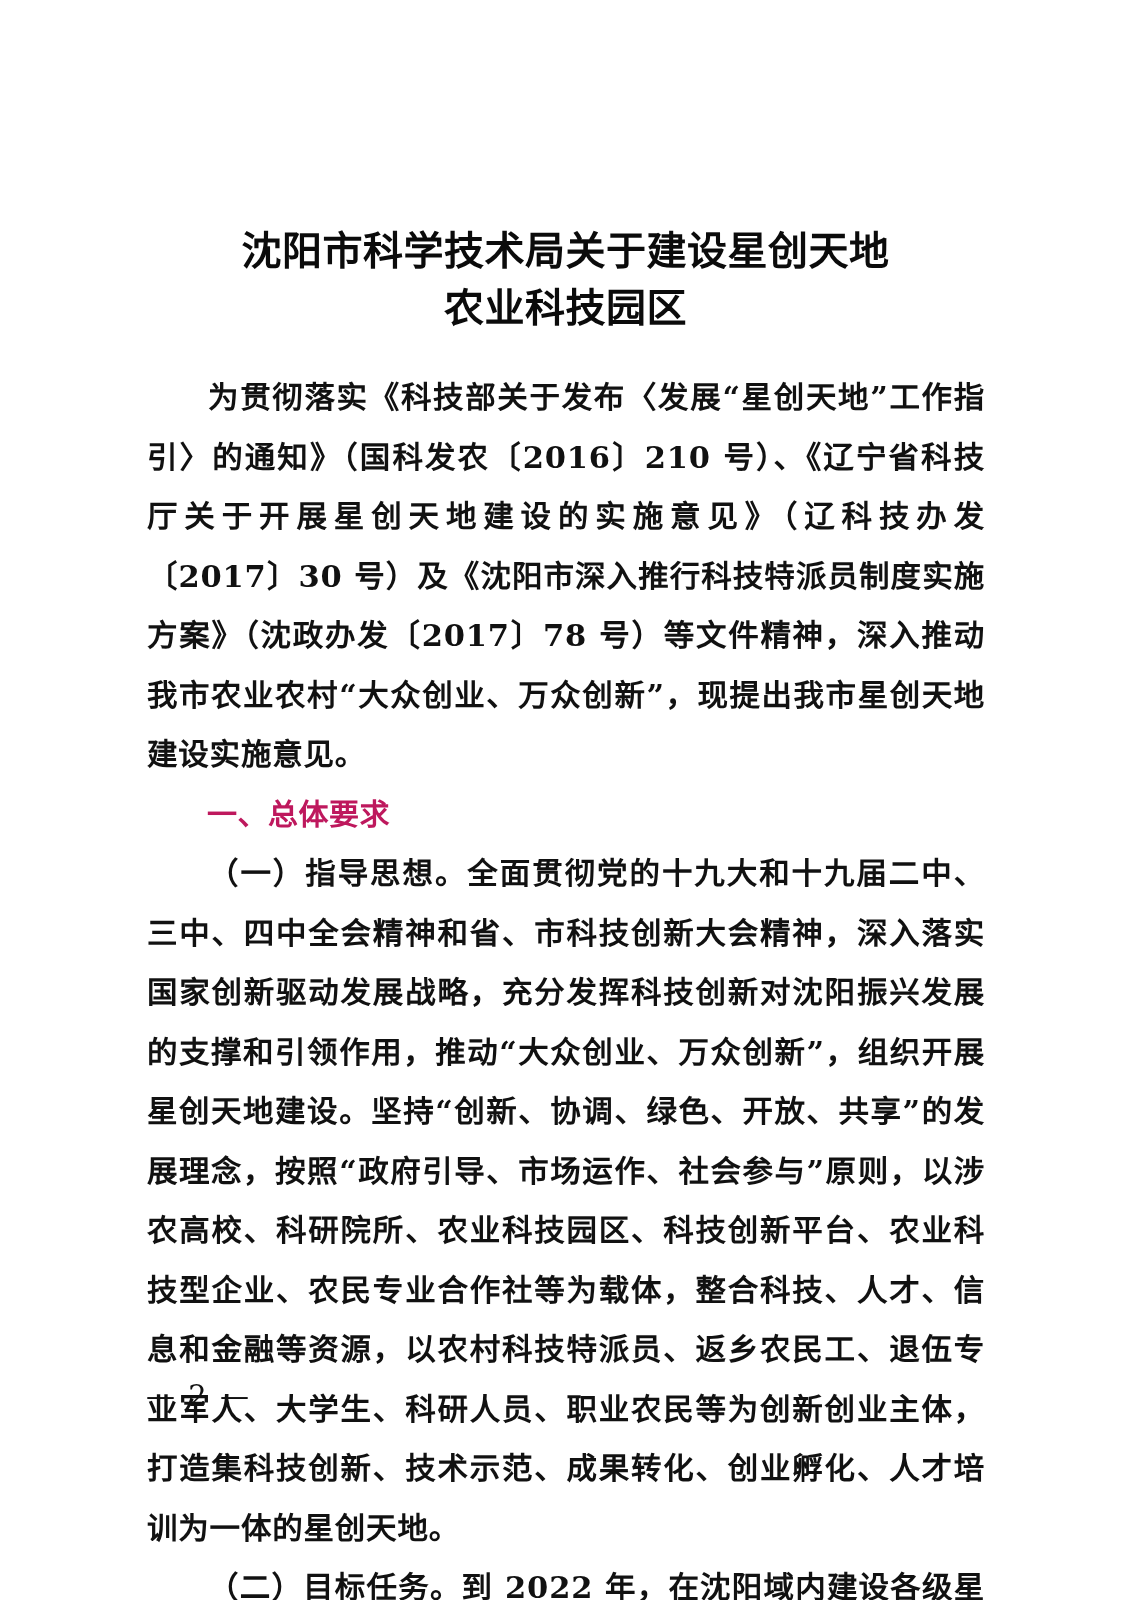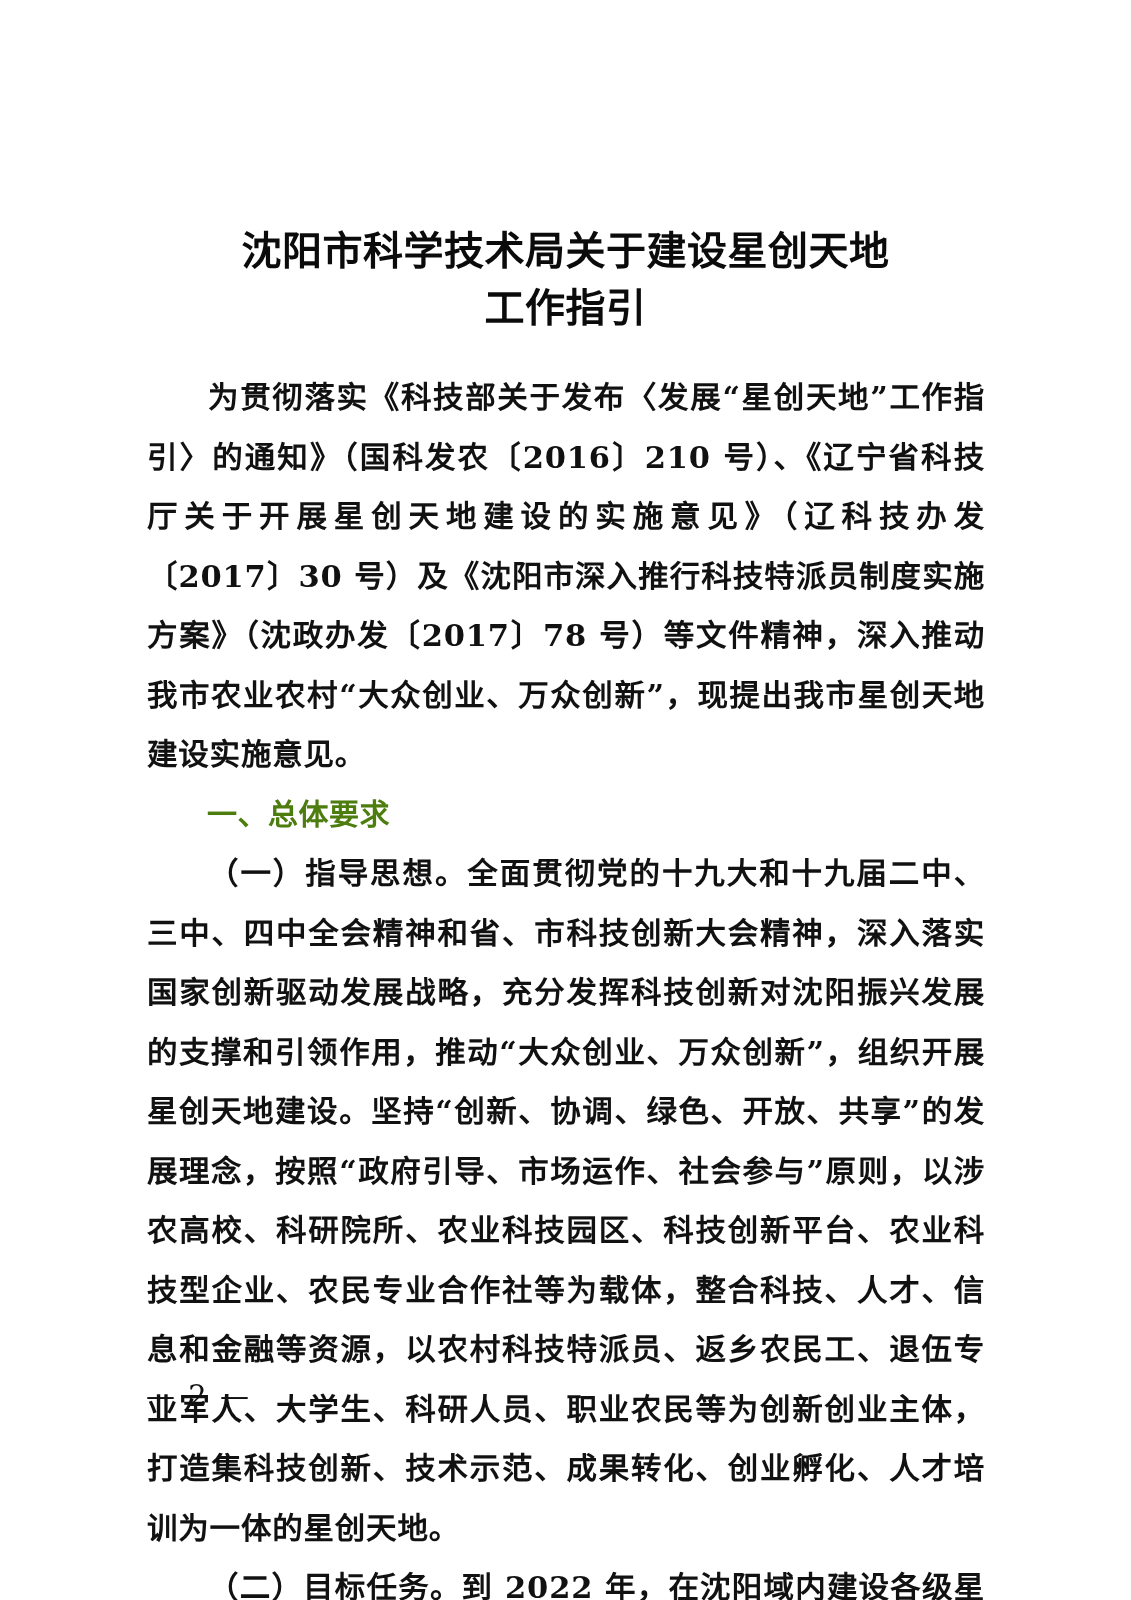--- a/index.html
+++ b/index.html
@@ -59,21 +59,21 @@
 
   
   p.section-heading {
     margin: 0;
     font-family: "DejaVu Sans", "Liberation Sans", sans-serif;
     font-weight: 700;
     font-size: 30px;
     line-height: 59.5px;
     text-indent: 2em;
     letter-spacing: 0.5px;
-    color: #4d7c0f;
+    color: #be185d;
   }
 
   
   .folio {
     position: absolute;
     left: 146px;
     top: 1376px;
     font-family: "DejaVu Serif", "Liberation Serif", serif;
     font-size: 29px;
     line-height: 40px;
@@ -82,21 +82,21 @@
     white-space: nowrap;
   }
 </style>
 </head>
 <body>
 
 <div class="page">
 
   <div class="doc-title">
     <span class="tline">沈阳市科学技术局关于建设星创天地</span>
-    <span class="tline">工作指引</span>
+    <span class="tline">农业科技园区</span>
   </div>
 
   <div class="body-block">
 
     <p class="para">为贯彻落实《科技部关于发布〈发展“星创天地”工作指引〉的通知》（国科发农〔2016〕210 号）、《辽宁省科技厅关于开展星创天地建设的实施意见》（辽科技办发〔2017〕30 号）及《沈阳市深入推行科技特派员制度实施方案》（沈政办发〔2017〕78 号）等文件精神，深入推动我市农业农村“大众创业、万众创新”，现提出我市星创天地建设实施意见。</p>
 
     <p class="section-heading">一、总体要求</p>
 
     <p class="para">（一）指导思想。全面贯彻党的十九大和十九届二中、三中、四中全会精神和省、市科技创新大会精神，深入落实国家创新驱动发展战略，充分发挥科技创新对沈阳振兴发展的支撑和引领作用，推动“大众创业、万众创新”，组织开展星创天地建设。坚持“创新、协调、绿色、开放、共享”的发展理念，按照“政府引导、市场运作、社会参与”原则，以涉农高校、科研院所、农业科技园区、科技创新平台、农业科技型企业、农民专业合作社等为载体，整合科技、人才、信息和金融等资源，以农村科技特派员、返乡农民工、退伍专业军人、大学生、科研人员、职业农民等为创新创业主体，打造集科技创新、技术示范、成果转化、创业孵化、人才培训为一体的星创天地。</p>
 

